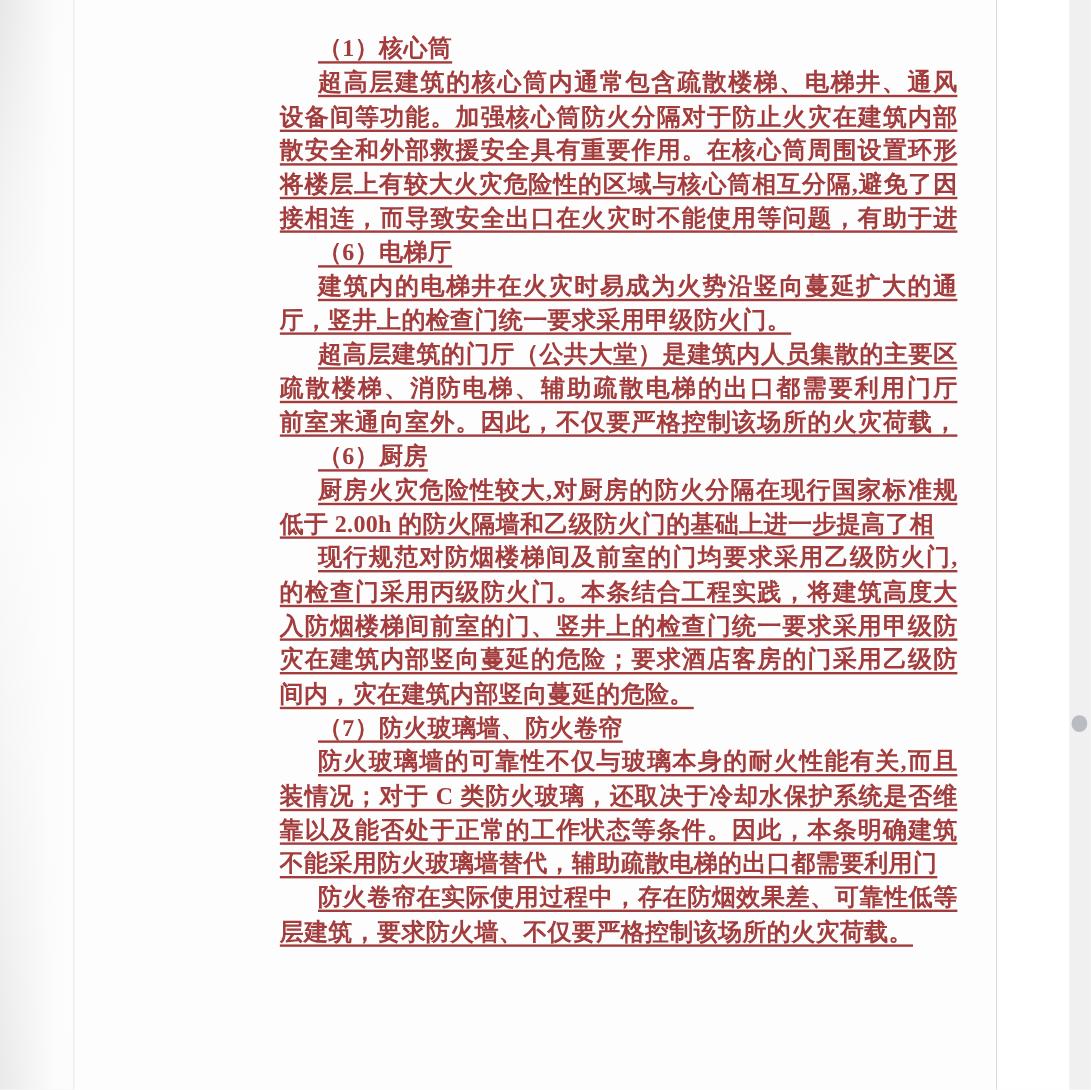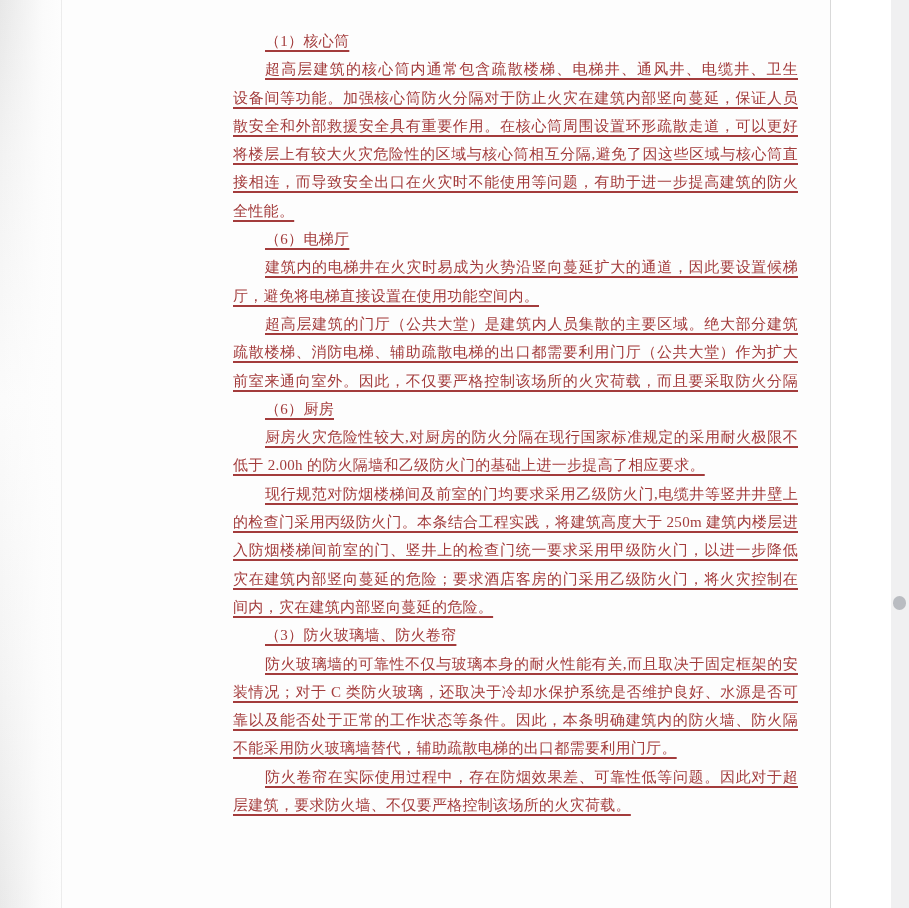--- a/index.html
+++ b/index.html
@@ -47,22 +47,23 @@
     position: absolute;
     left: 831px; top: 0;
     width: 60px; height: 100%;
     background: #ffffff;
   }
   .text-column {
     position: absolute;
     left: 171px; top: 27px;
     width: 565px;
     color: var(--ink, #a33c3c);
-    font-size: 15px;
+    font-size: 20px;
     line-height: 28.3px;
+    font-weight: bold;
   }
   .line {
     height: 28.3px;
     overflow: hidden;
     text-align: left;
     text-decoration: underline;
     text-decoration-thickness: 1.5px;
     text-underline-offset: 4px;
     letter-spacing: 0.3px;
   }
@@ -92,36 +93,35 @@
 
 <div class="viewport">
   <div class="page">
     <div class="text-column" id="text-column">
         <div class="line indent">（1）核心筒</div>
         <div class="line indent fill">超高层建筑的核心筒内通常包含疏散楼梯、电梯井、通风井、电缆井、卫生间、</div>
         <div class="line fill">设备间等功能。加强核心筒防火分隔对于防止火灾在建筑内部竖向蔓延，保证人员疏</div>
         <div class="line fill">散安全和外部救援安全具有重要作用。在核心筒周围设置环形疏散走道，可以更好地</div>
         <div class="line fill">将楼层上有较大火灾危险性的区域与核心筒相互分隔,避免了因这些区域与核心筒直</div>
         <div class="line fill">接相连，而导致安全出口在火灾时不能使用等问题，有助于进一步提高建筑的防火安</div>
-        <div class="line">全性能。</div>
         <div class="line indent">（6）电梯厅</div>
         <div class="line indent fill">建筑内的电梯井在火灾时易成为火势沿竖向蔓延扩大的通道，因此要设置候梯</div>
-        <div class="line">厅，避免将电梯直接设置在使用功能空间内。</div>
+        <div class="line">厅，竖井上的检查门统一要求采用甲级防火门。</div>
         <div class="line indent fill">超高层建筑的门厅（公共大堂）是建筑内人员集散的主要区域。绝大部分建筑的</div>
         <div class="line fill">疏散楼梯、消防电梯、辅助疏散电梯的出口都需要利用门厅（公共大堂）作为扩大的</div>
         <div class="line fill">前室来通向室外。因此，不仅要严格控制该场所的火灾荷载，而且要采取防火分隔措</div>
         <div class="line indent">（6）厨房</div>
         <div class="line indent fill">厨房火灾危险性较大,对厨房的防火分隔在现行国家标准规定的采用耐火极限不</div>
         <div class="line">低于 2.00h 的防火隔墙和乙级防火门的基础上进一步提高了相应要求。</div>
         <div class="line indent fill">现行规范对防烟楼梯间及前室的门均要求采用乙级防火门,电缆井等竖井井壁上</div>
         <div class="line fill">的检查门采用丙级防火门。本条结合工程实践，将建筑高度大于 250m 建筑内楼层进</div>
         <div class="line fill">入防烟楼梯间前室的门、竖井上的检查门统一要求采用甲级防火门，以进一步降低火</div>
         <div class="line fill">灾在建筑内部竖向蔓延的危险；要求酒店客房的门采用乙级防火门，将火灾控制在房</div>
         <div class="line">间内，灾在建筑内部竖向蔓延的危险。</div>
-        <div class="line indent">（3）防火玻璃墙、防火卷帘</div>
+        <div class="line indent">（7）防火玻璃墙、防火卷帘</div>
         <div class="line indent fill">防火玻璃墙的可靠性不仅与玻璃本身的耐火性能有关,而且取决于固定框架的安</div>
         <div class="line fill">装情况；对于 C 类防火玻璃，还取决于冷却水保护系统是否维护良好、水源是否可</div>
         <div class="line fill">靠以及能否处于正常的工作状态等条件。因此，本条明确建筑内的防火墙、防火隔墙</div>
         <div class="line">不能采用防火玻璃墙替代，辅助疏散电梯的出口都需要利用门厅。</div>
         <div class="line indent fill">防火卷帘在实际使用过程中，存在防烟效果差、可靠性低等问题。因此对于超高</div>
         <div class="line">层建筑，要求防火墙、不仅要严格控制该场所的火灾荷载。</div>
       </div>
   </div>
   <div class="gutter-left"></div>
   <div class="page-edge"></div>

